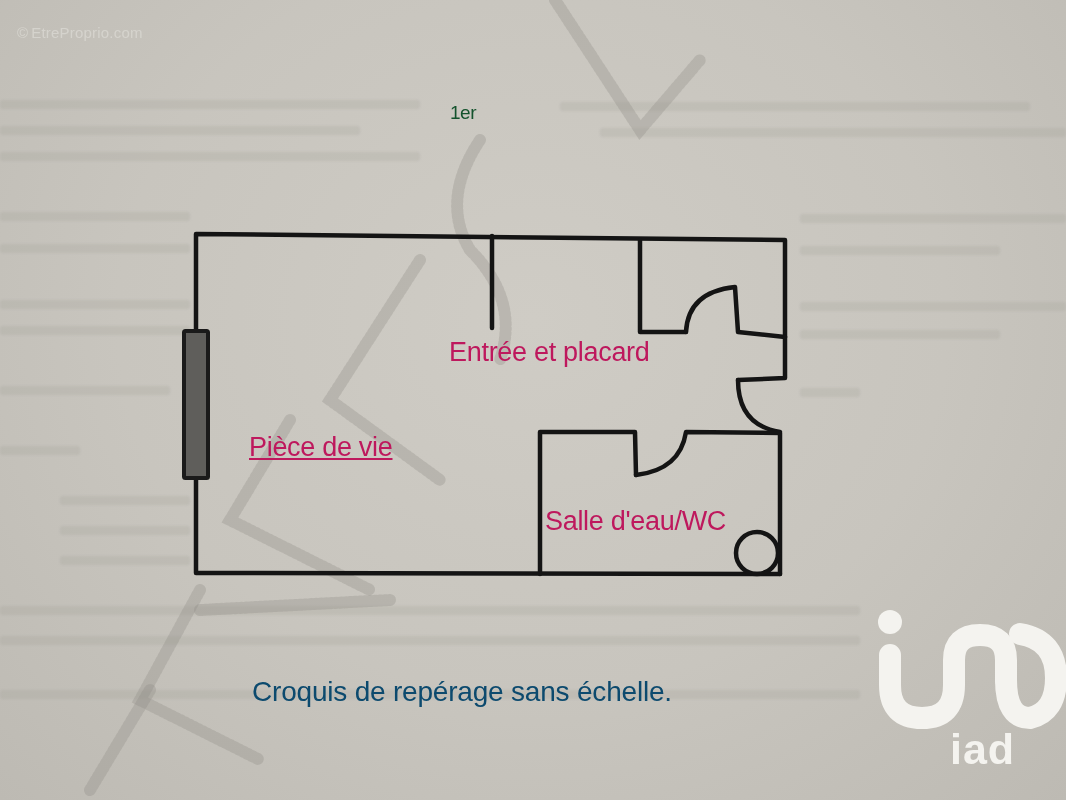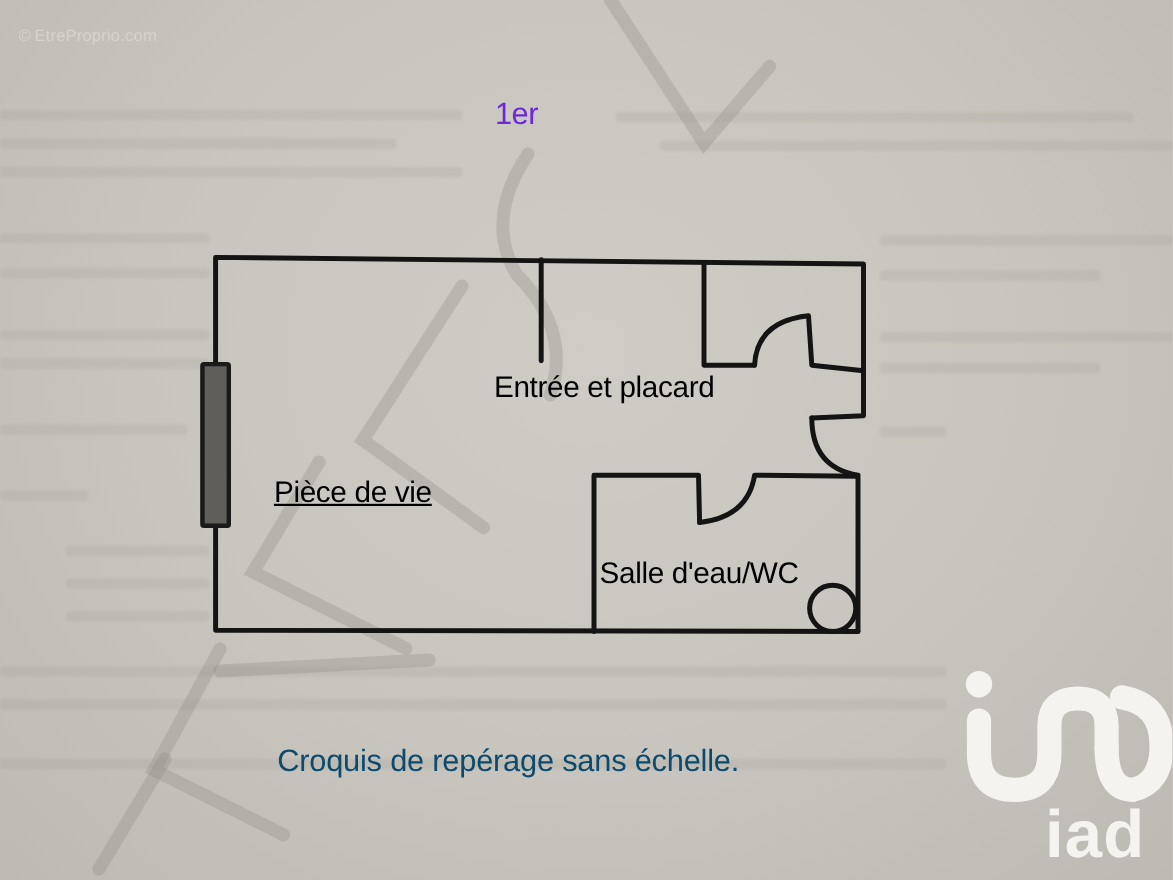--- a/index.html
+++ b/index.html
@@ -52,29 +52,29 @@
       pointer-events: none;
     }
     .plan-svg {
       position: absolute;
       left: 0;
       top: 0;
     }
     .floor-label {
       position: absolute;
       left: 450px;
-      top: 88px;
-      font-size: 28px;
-      color: #6d28d9;
+      top: 102px;
+      font-size: 19px;
+      color: #14532d;
       letter-spacing: -0.5px;
     }
     .room-label {
       position: absolute;
       font-size: 27px;
-      color: #000000;
+      color: #be185d;
       white-space: nowrap;
       letter-spacing: -0.3px;
     }
     .caption {
       position: absolute;
       left: 252px;
       top: 676px;
       font-size: 28px;
       color: #0c4a6e;
       white-space: nowrap;
@@ -84,21 +84,21 @@
       position: absolute;
       left: 870px;
       top: 600px;
       width: 196px;
       height: 200px;
     }
     .iad-word {
       position: absolute;
       left: 950px;
       top: 728px;
-      font-size: 61px;
+      font-size: 43px;
       font-weight: bold;
       color: #f4f3ef;
       letter-spacing: 1px;
       line-height: 1;
     }
   </style>
 </head>
 <body>
 
 <div class="paper"></div>

